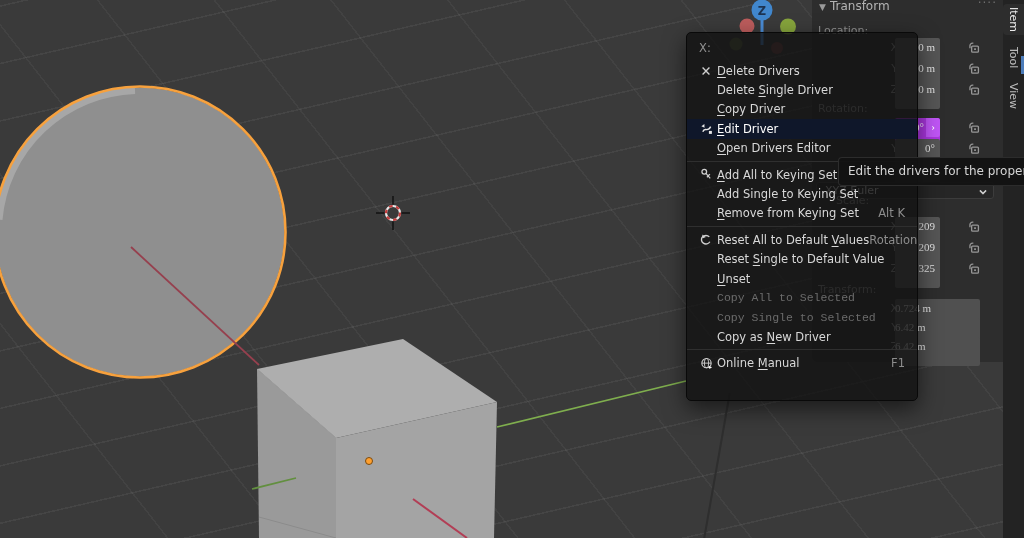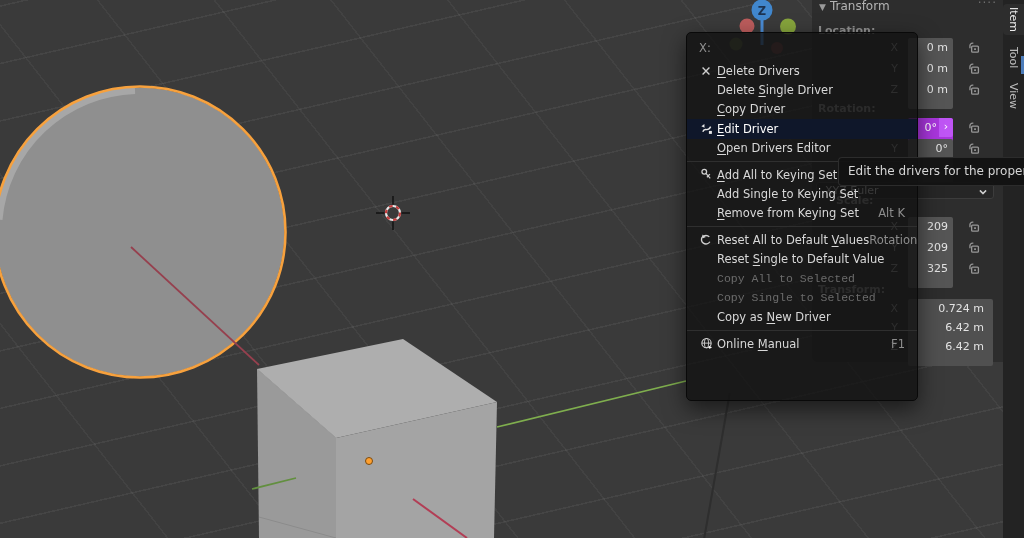--- a/index.html
+++ b/index.html
@@ -16,26 +16,26 @@
   .gridDark{position:absolute;left:714px;top:392px;width:2px;height:170px;background:#2e2e2e;transform:rotate(10deg);}
 
   .scene{position:absolute;left:0;top:0;}
 
   
   .panel{position:absolute;left:812px;top:0;width:191px;height:362px;background:#2d2d2d;
          border-radius:0 0 0 6px;color:#c9c9c9;font-size:11px;}
   .panel-header{position:absolute;left:0;top:-3px;width:100%;height:18px;line-height:18px;color:#b4b4b4;font-size:12px;}
   .panel-header .tri{display:inline-block;margin:0 4px 0 7px;font-size:9px;color:#9a9a9a;}
   .panel-grip{position:absolute;right:6px;top:-4px;color:#6f6f6f;font-size:12px;letter-spacing:1px;}
-  .sec-label{position:absolute;left:6px;color:#909090;font-weight:bold;}
+  .sec-label{position:absolute;left:6px;color:#909090;}
   .prow{position:absolute;height:20px;}
   .prow .axis{position:absolute;right:105px;top:3px;color:#9a9a9a;width:20px;text-align:right;}
-  .pfield{position:absolute;left:96px;top:0;width:45px;height:29px;background:#555555;border-radius:2px;
-          color:#e3e3e3;text-align:right;padding:3px 5px 0 0;overflow:hidden;}
-  .pfield.wide{width:85px;text-align:right;padding-right:9px;background:#505050;}
+  .pfield{position:absolute;left:83px;top:0;width:45px;height:29px;background:#555555;border-radius:2px;
+          color:#e3e3e3;text-align:right;padding:3px 5px 0 0;overflow:hidden;font-family:Liberation Serif, serif;}
+  .pfield.wide{width:85px;text-align:left;padding-right:9px;background:#505050;}
   .pfield.purple{background:#a936dd;color:#fff;padding-right:16px;}
   .pfield .subchev{position:absolute;right:0;top:0;width:14px;height:19px;background:#bf55f5;color:#fff;
           text-align:center;line-height:17px;font-size:11px;border-radius:0 2px 2px 0;}
   .plock{position:absolute;left:154px;top:2px;width:16px;height:16px;}
   .pdrop{position:absolute;left:4px;width:178px;height:17px;background:#262626;border:1px solid #3c3c3c;
          border-radius:3px;color:#cfcfcf;padding:1px 16px 0 8px;}
   .pdrop svg{position:absolute;right:5px;top:5px;}
 
   
   .tabstrip{position:absolute;left:1003px;top:0;width:21px;height:538px;background:#232323;}
@@ -305,20 +305,25 @@
           </span>
           <span class="lbl">Reset All to Default <u>V</u>alues</span>
           <span class="sp"></span>
           <span class="sc">Rotation</span>
         </div>
         <div class="mitem">
           <span class="ic"></span>
           <span class="lbl">Reset <u>S</u>ingle to Default Value</span>
           <span class="sp"></span>
         </div>
+        <div class="mitem">
+          <span class="ic"></span>
+          <span class="lbl"><u>U</u>nset</span>
+          <span class="sp"></span>
+        </div>
         <div class="mitem dis">
           <span class="ic"></span>
           <span class="lbl">Copy All to Selected</span>
           <span class="sp"></span>
         </div>
         <div class="mitem dis">
           <span class="ic"></span>
           <span class="lbl">Copy Single to Selected</span>
           <span class="sp"></span>
         </div>

